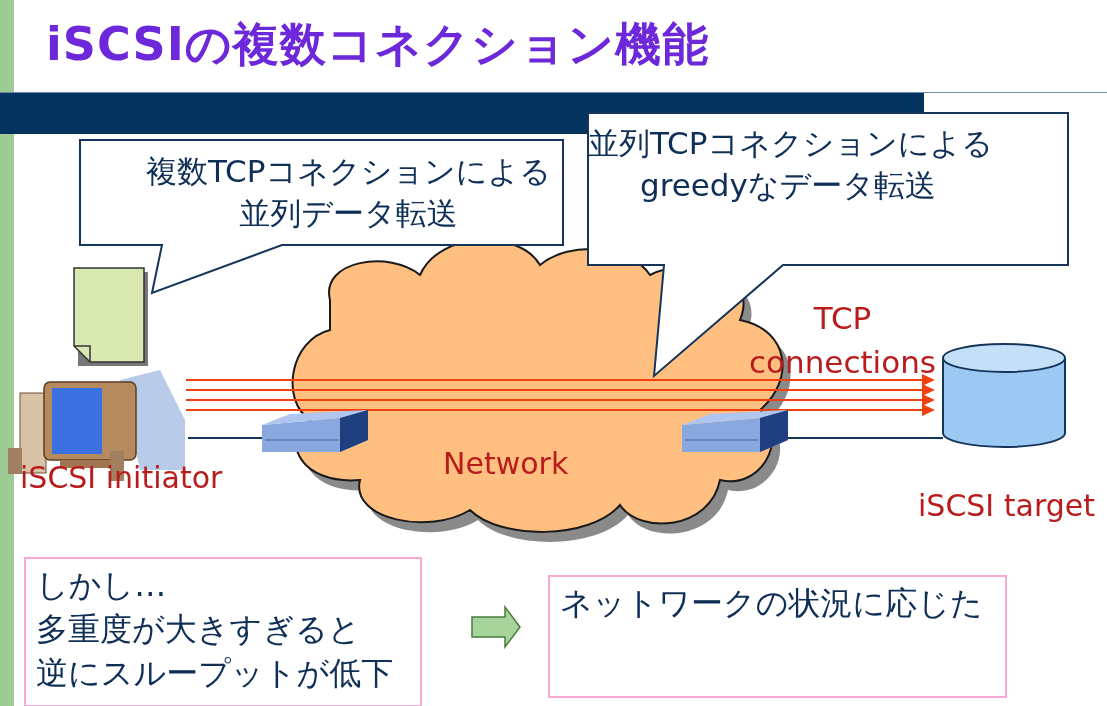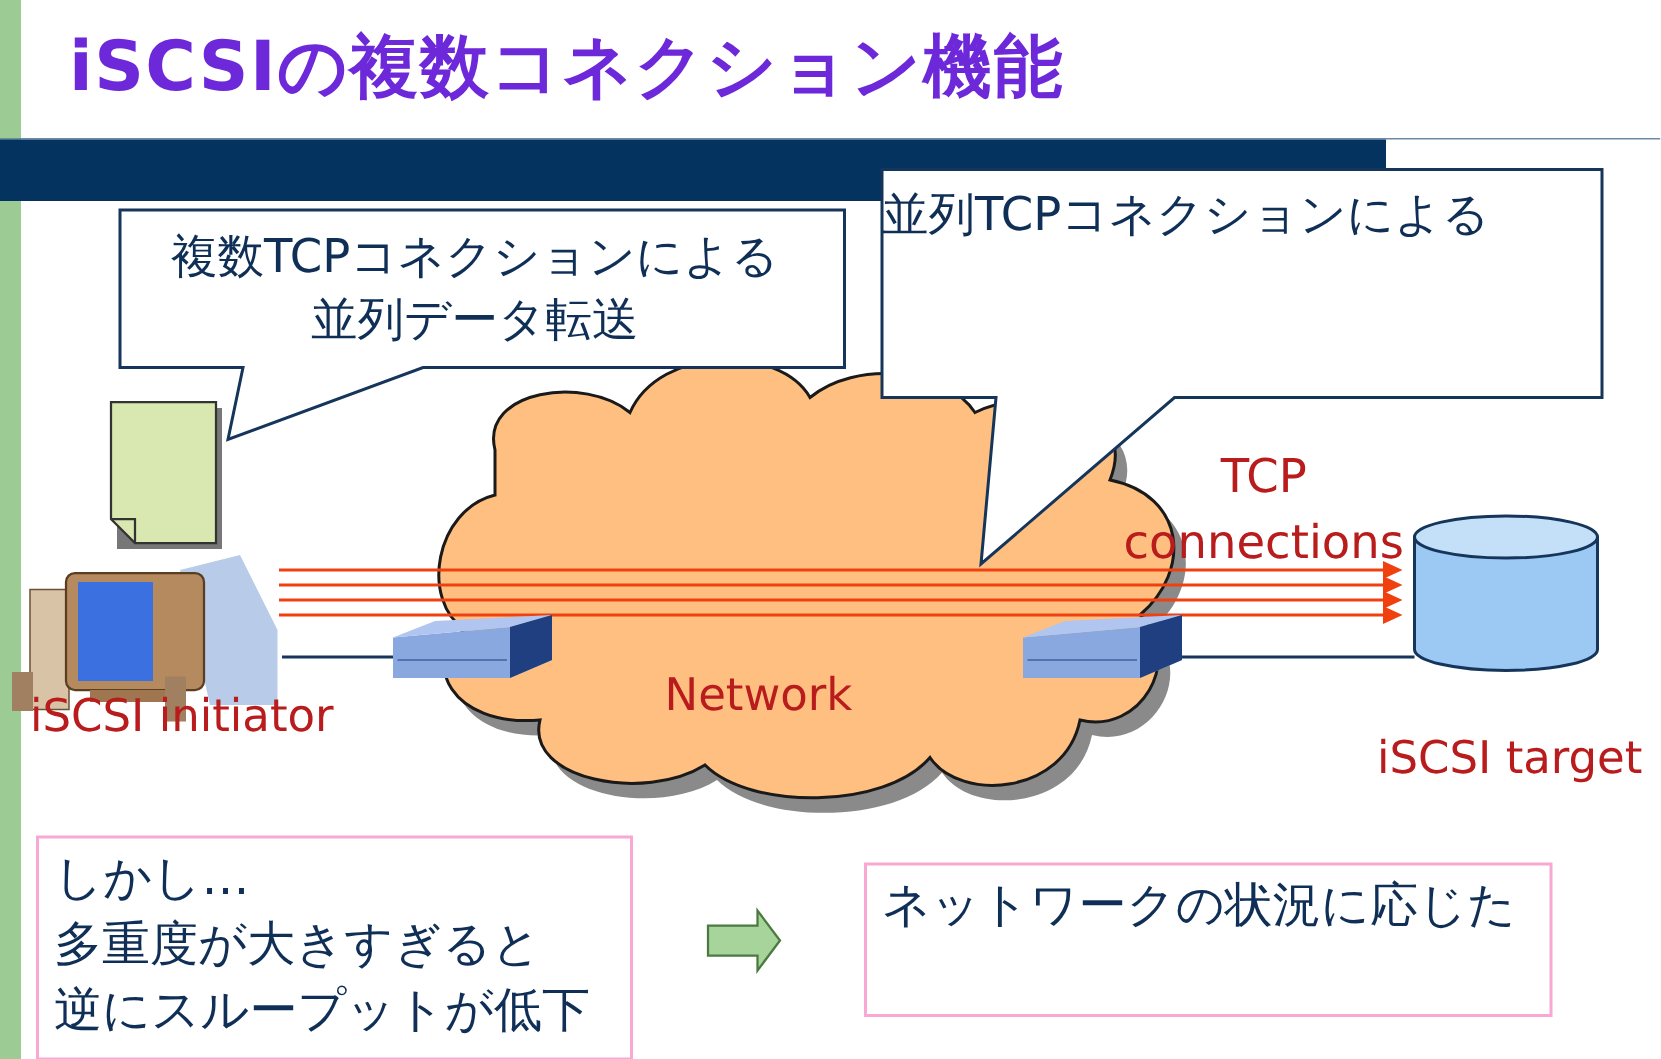--- a/index.html
+++ b/index.html
@@ -78,39 +78,40 @@
   <g>
     <path d="M682,425 L760,418 L788,410 L788,440 L760,452 L682,452 Z" fill="#8aa8e0"></path>
     <path d="M682,425 L760,418 L788,410 L710,414 Z" fill="#b0c6f0"></path>
     <path d="M760,418 L788,410 L788,440 L760,452 Z" fill="#1f3f80"></path>
     <line x1="685" y1="440" x2="758" y2="440" stroke="#4060a0"></line>
   </g>
 
   <path d="M472,617 L505,617 L505,607 L520,627 L505,647 L505,637 L472,637 Z" fill="#a6d49a" stroke="#4a7a40" stroke-width="1.5"></path>
 </svg>
 
-<div class="callout-text" style="left:80px; top:150px; width:473px;">
+<div class="callout-text" style="left:80px; top:150px; width:473px;padding-left:32px;">
   <div>複数TCPコネクションによる</div>
   <div>並列データ転送</div>
 </div>
 
 <div class="callout-text" style="left:588px; top:122px; width:400px;">
   <div>並列TCPコネクションによる</div>
+  <div>greedyなデータ転送</div>
 </div>
 
 <div class="label" style="left:745px; top:296px; width:195px; text-align:center; line-height:44px; font-size:31px;">
   <div>TCP</div>
   <div>connections</div>
 </div>
 
 <div class="label" style="left:443px; top:446px;">Network</div>
 <div class="label" style="left:20px; top:460px;">iSCSI initiator</div>
 <div class="label" style="left:918px; top:488px;">iSCSI target</div>
 
 <div class="box" style="left:24px; top:557px; width:398px; height:150px;">
   <div>しかし…</div>
   <div>多重度が大きすぎると</div>
   <div>逆にスループットが低下</div>
 </div>
 
-<div class="box" style="left:548px; top:575px; width:459px; height:103px;margin-left:28px;">
+<div class="box" style="left:548px; top:575px; width:459px; height:123px;">
   <div>ネットワークの状況に応じた</div>
 </div>
 
 </body></html>

